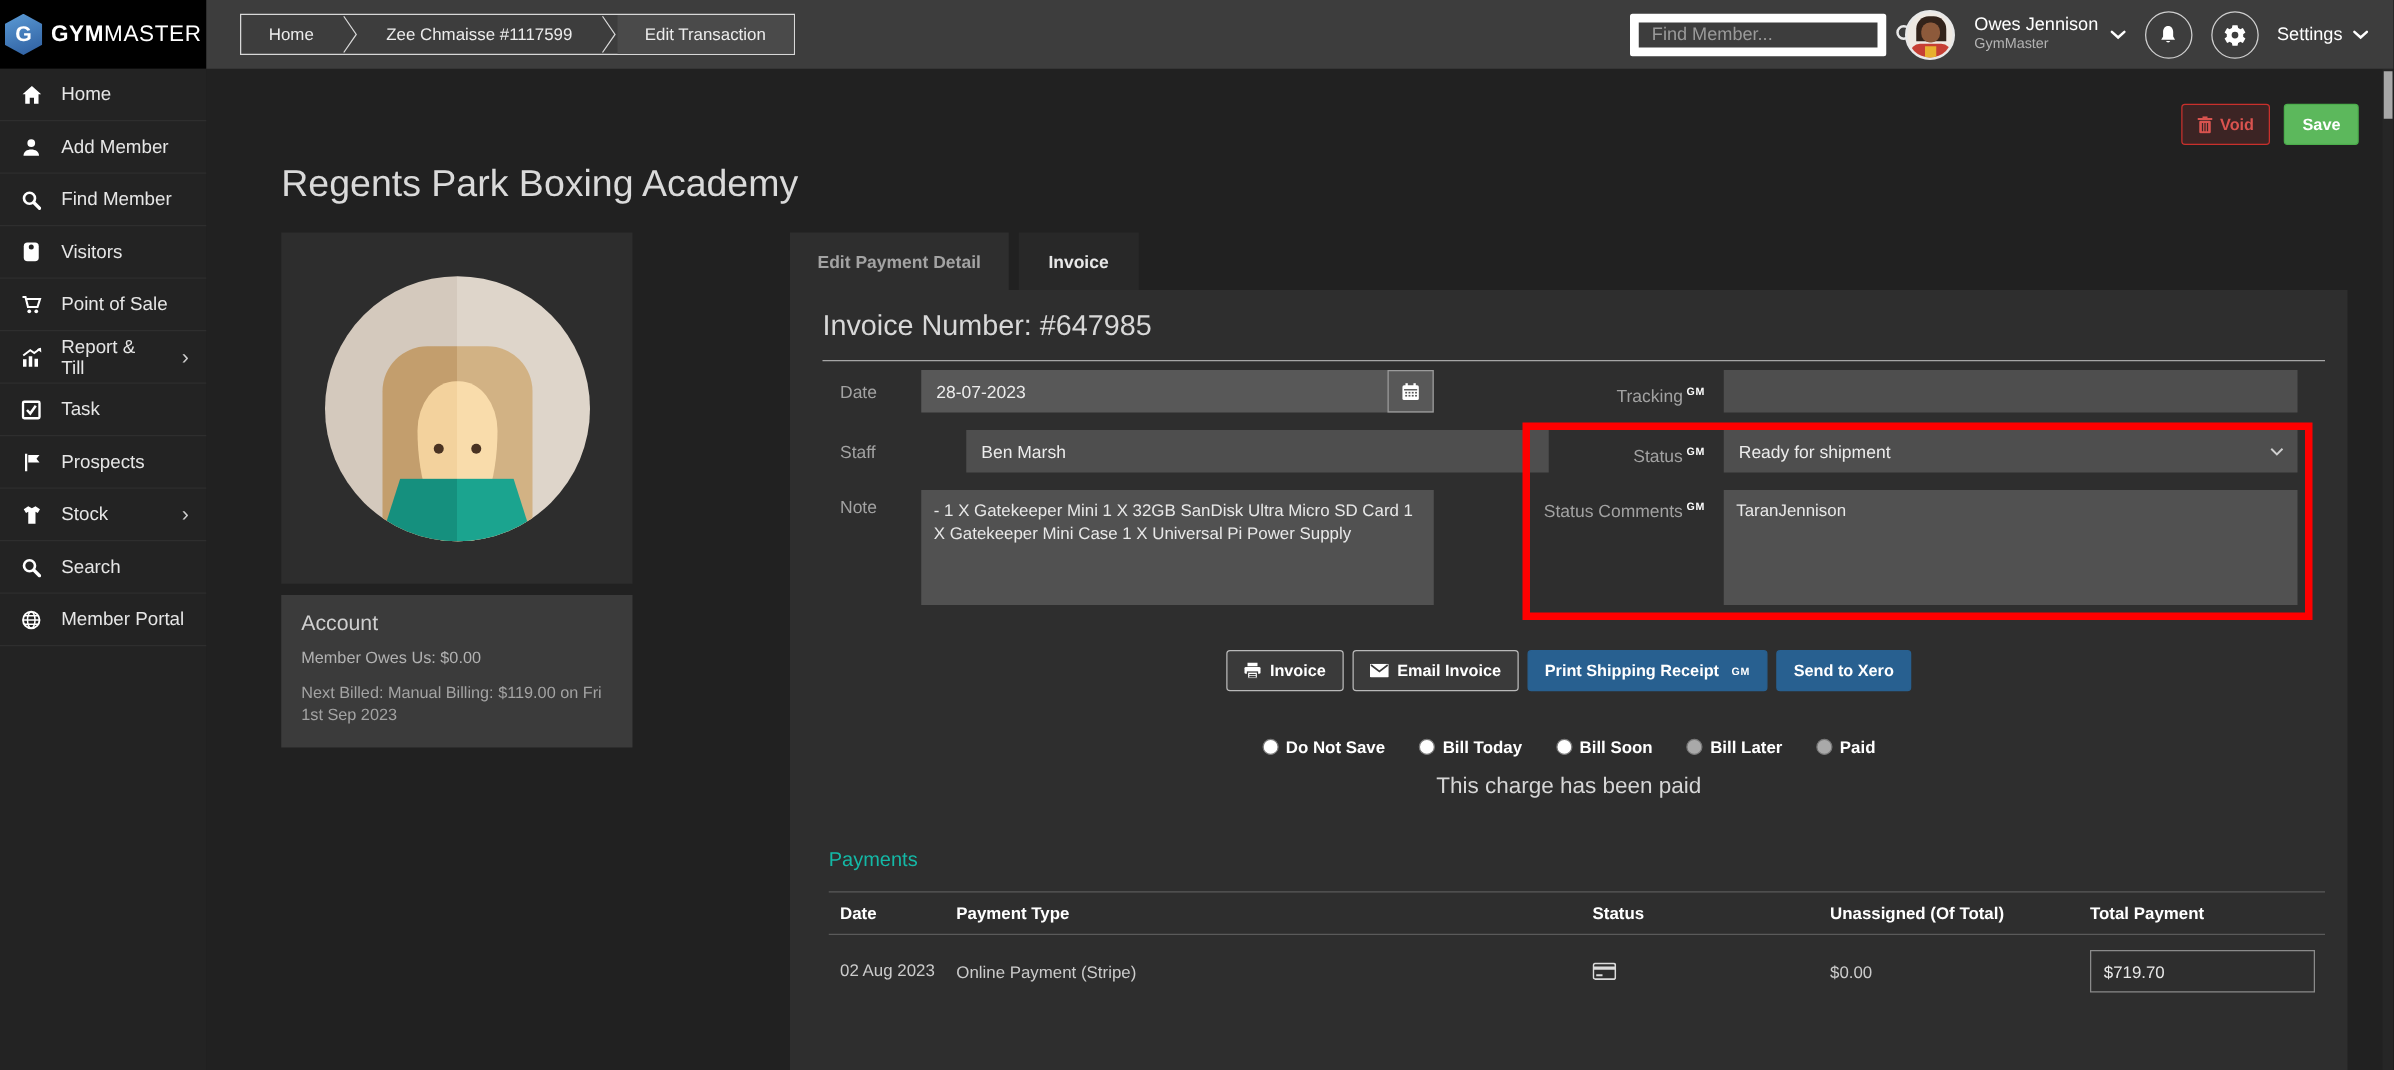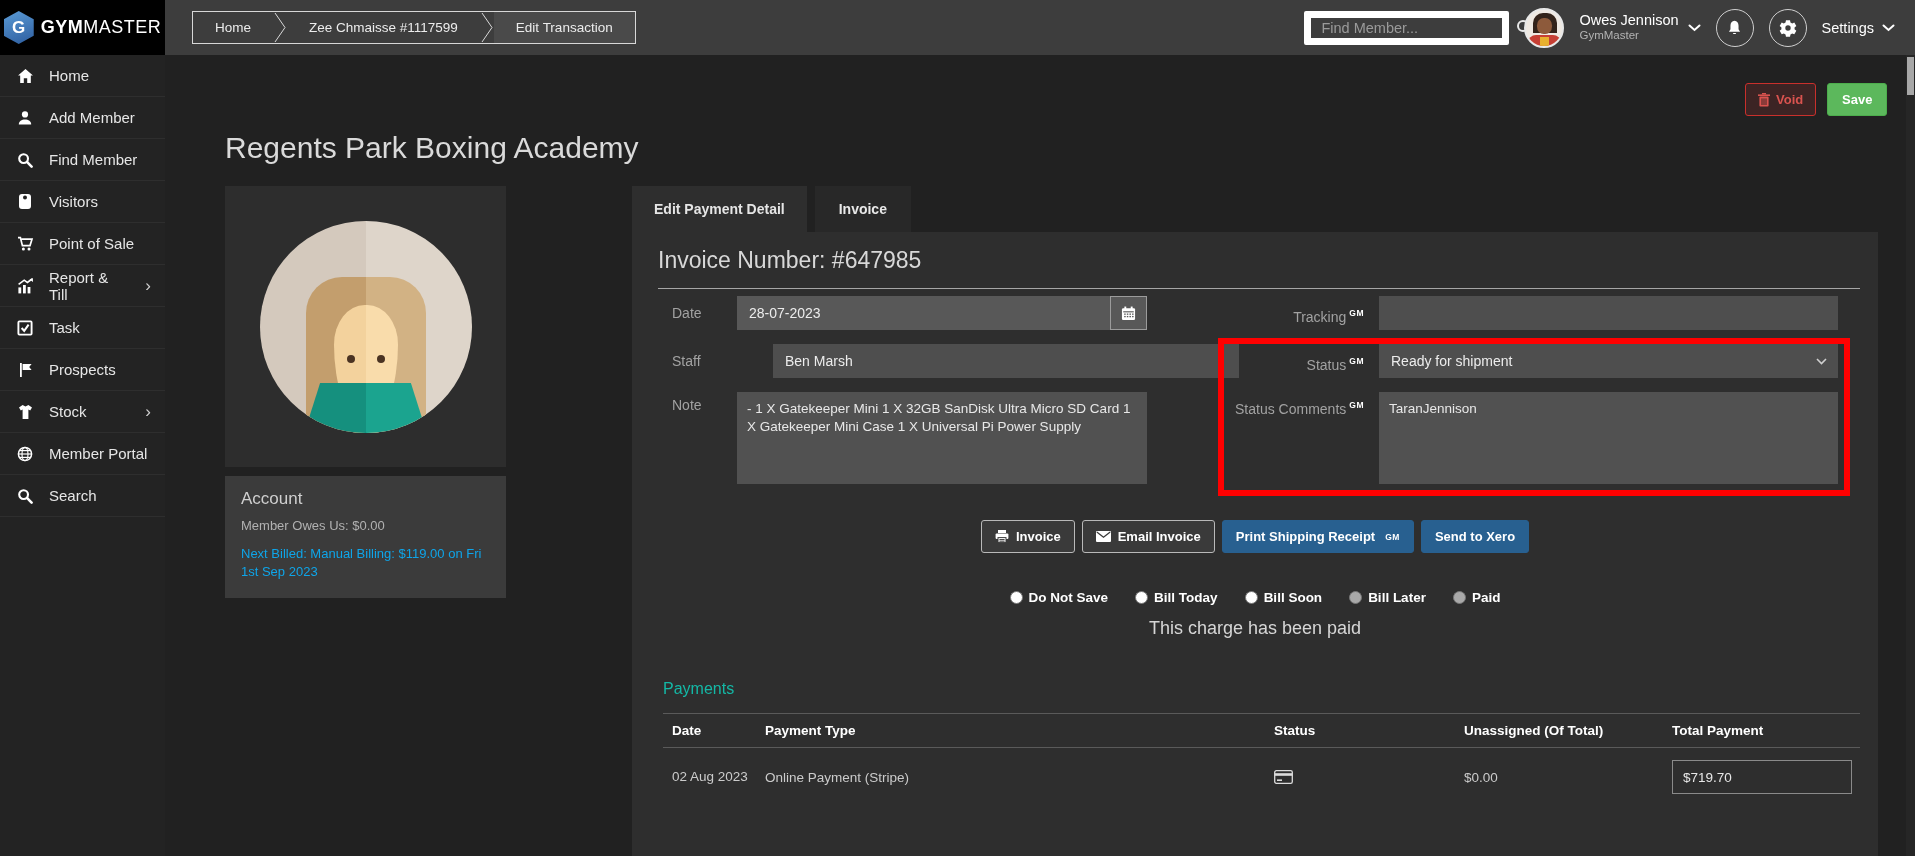--- a/index.html
+++ b/index.html
@@ -51,27 +51,27 @@
   .mav-hair { position:absolute; left:50%; transform:translateX(-50%); top:56px; width:120px; height:200px; border-radius:36px 36px 14px 14px; background:linear-gradient(90deg,#c39e6d 50%,#d2b habitat 50%); background:linear-gradient(90deg,#c39e6d 50%,#d2b284 50%); }
   .mav-face { position:absolute; left:50%; transform:translateX(-50%); top:84px; width:64px; height:116px; background:linear-gradient(90deg,#f3d29d 50%,#f9dcab 50%); border-radius:48% 48% 46% 46% / 34% 34% 66% 66%; }
   .mav-eye { position:absolute; top:134px; width:8px; height:8px; border-radius:50%; background:#4a3322; }
   .mav-eye.l { left:calc(50% - 19px); }
   .mav-eye.r { left:calc(50% + 11px); }
   .mav-neck { position:absolute; left:50%; transform:translateX(-50%); top:192px; width:28px; height:24px; background:linear-gradient(90deg,#eccd96 50%,#f3d6a3 50%); }
   .mav-shirt { position:absolute; left:50%; transform:translateX(-50%); bottom:-4px; width:156px; height:54px; background:linear-gradient(90deg,#15907e 50%,#1ba48f 50%); clip-path:polygon(10% 100%,21% 0,79% 0,90% 100%); }
   .account-panel { position:absolute; left:225px; top:476px; width:281px; height:122px; background:#3b3b3b; padding:13px 16px; }
   .acct-title { color:#cfcfcf; font-size:17px; }
   .acct-owes { color:#b1b1b1; font-size:13px; margin-top:9px; }
-  .acct-next { color:#0ea5e9; font-size:13px; margin-top:12px; line-height:1.35; }
+  .acct-next { color:#a3a3a3; font-size:13px; margin-top:12px; line-height:1.35; }
 
   
   .form-wrap { position:absolute; left:632px; top:186px; width:1246px; height:670px; }
   .tabs { display:flex; height:46px; }
   .tab { padding:0 22px; display:flex; align-items:center; font-size:14px; font-weight:bold; color:#e8e8e8; cursor:pointer; }
-  .tab.active { background:#2e2e2e; color:#e5e5e5; }
+  .tab.active { background:#2e2e2e; color:#a3a3a3; }
   .tab.inactive { background:#282828; margin-left:8px; padding:0 24px; }
   .panel-body { position:absolute; left:0; top:46px; width:1246px; height:624px; background:#2e2e2e; }
   .inv-title { position:absolute; left:26px; top:15px; color:#d8d8d8; font-size:23px; }
   .inv-divider { position:absolute; left:26px; right:18px; top:56px; border-top:1px solid #a6a6a6; }
   .flabel { position:absolute; color:#a2a2a2; font-size:14px; line-height:34px; }
   .flabel .gm, .btn .gm { color:#fff; font-weight:bold; font-size:8.5px; vertical-align:super; margin-left:3px; letter-spacing:.5px; }
   .flabel.right { width:212px; left:520px; text-align:right; }
   .finput { position:absolute; height:34px; background:#4e4e4e; border:none; outline:none; color:#ececec; font-size:14px; padding:0 12px; font-family:"Liberation Sans",sans-serif; }
   .date-wrap { position:absolute; left:105px; top:64px; width:410px; height:34px; }
   .date-wrap input { position:absolute; left:0; top:0; width:410px; height:34px; background:#585858; border:none; outline:none; color:#ececec; font-size:14px; padding:0 12px; font-family:"Liberation Sans",sans-serif; }
@@ -271,37 +271,37 @@
           <svg width="17" height="16" viewBox="0 0 17 16">
             <path d="M5.6 1 L8.5 2.6 11.4 1 15 3.4 13.2 6.4 11.4 5.4 V15 H5.6 V5.4 L3.8 6.4 2 3.4z" fill="#fff"></path>
           </svg>
         </span>
       <span class="slabel">Stock</span>
       <span class="sub">›</span>
     </div>
     <div class="side-item">
       <span class="sicon">
           <svg width="16" height="16" viewBox="0 0 16 16">
+            <circle cx="6.6" cy="6.6" r="4.4" fill="none" stroke="#fff" stroke-width="2.1"></circle>
+            <line x1="10.2" y1="10.2" x2="14.6" y2="14.6" stroke="#fff" stroke-width="2.6" stroke-linecap="round"></line>
+          </svg>
+        </span>
+      <span class="slabel">Search</span>
+    </div>
+    <div class="side-item">
+      <span class="sicon">
+          <svg width="16" height="16" viewBox="0 0 16 16">
             <circle cx="8" cy="8" r="6.6" fill="none" stroke="#fff" stroke-width="1.5"></circle>
             <ellipse cx="8" cy="8" rx="3" ry="6.6" fill="none" stroke="#fff" stroke-width="1.2"></ellipse>
             <line x1="1.4" y1="8" x2="14.6" y2="8" stroke="#fff" stroke-width="1.2"></line>
             <line x1="2.2" y1="4.6" x2="13.8" y2="4.6" stroke="#fff" stroke-width="1.2"></line>
             <line x1="2.2" y1="11.4" x2="13.8" y2="11.4" stroke="#fff" stroke-width="1.2"></line>
           </svg>
         </span>
       <span class="slabel">Member Portal</span>
-    </div>
-    <div class="side-item">
-      <span class="sicon">
-          <svg width="16" height="16" viewBox="0 0 16 16">
-            <circle cx="6.6" cy="6.6" r="4.4" fill="none" stroke="#fff" stroke-width="2.1"></circle>
-            <line x1="10.2" y1="10.2" x2="14.6" y2="14.6" stroke="#fff" stroke-width="2.6" stroke-linecap="round"></line>
-          </svg>
-        </span>
-      <span class="slabel">Search</span>
     </div>
   </div>
 
   <div class="void-btn">
     <span>
       <svg width="12" height="14" viewBox="0 0 12 14">
           <rect x="1.4" y="3.6" width="9.2" height="10" rx="1" fill="#d9534f"></rect>
           <rect x="0" y="1.4" width="12" height="1.6" fill="#d9534f"></rect>
           <rect x="4" y="0" width="4" height="1.4" fill="#d9534f"></rect>
           <g stroke="#3c2424" stroke-width="1">

